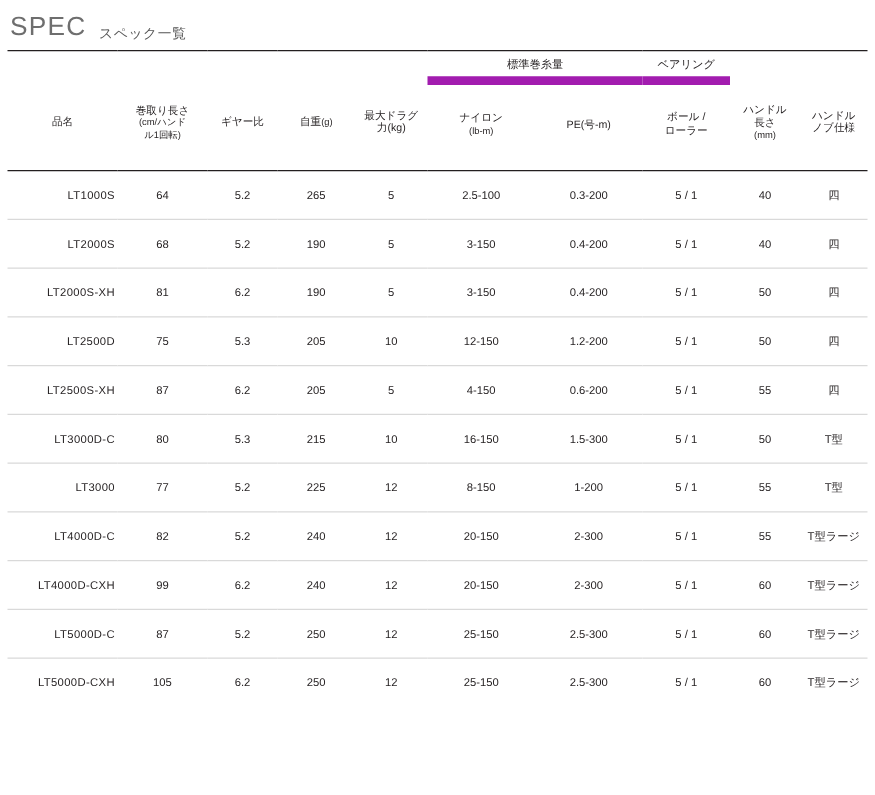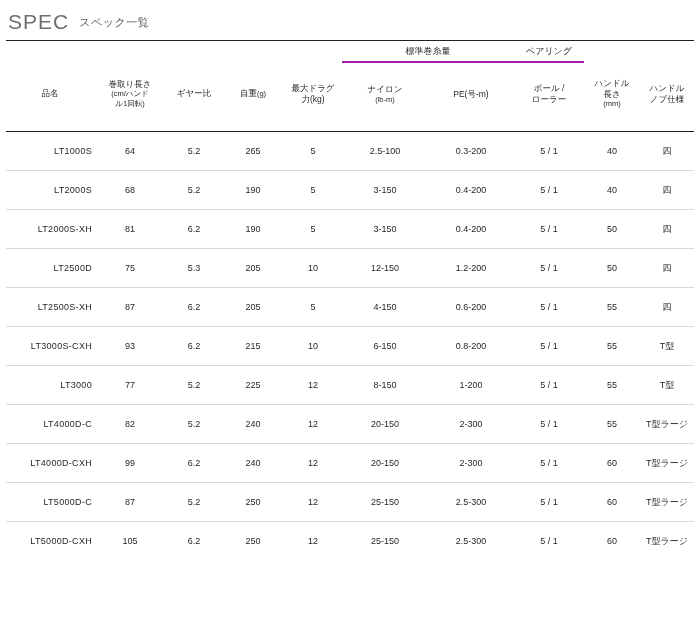--- a/index.html
+++ b/index.html
@@ -16,21 +16,21 @@
   }
   .page {
     position: relative;
     width: 700px;
     height: 636px;
     box-sizing: border-box;
   }
   .spec-head {
     padding: 10px 0 6px 8px;
     display: flex;
-    align-items: center;
+    align-items: flex-end;
     gap: 10px;
   }
   .spec-title {
     font-size: 21px;
     letter-spacing: 1px;
     color: #6e6e6e;
     font-family: "Liberation Sans", sans-serif;
     font-weight: normal;
   }
   .spec-sub {
@@ -63,21 +63,21 @@
     height: 54px;
     vertical-align: middle;
   }
   .hdr-top-line {
     border-top: 1px solid #231f20;
   }
   .hdr-bottom-line {
     border-bottom: 1px solid #231f20;
   }
   .grp-line {
-    border-bottom: 2px solid #a21caf;
+    border-bottom: 7px solid #a21caf;
   }
   tbody td {
     padding: 9px 2px;
     font-size: 9px;
     border-bottom: 1px solid #d9d9d9;
     height: 20px;
     line-height: 1.35;
   }
   tbody td.model {
     text-align: right;
@@ -226,29 +226,29 @@
           <td>6.2</td>
           <td>205</td>
           <td>5</td>
           <td>4-150</td>
           <td>0.6-200</td>
           <td>5 / 1</td>
           <td>55</td>
           <td>四</td>
         </tr>
         <tr>
-          <td class="model">LT3000S-CXH</td>
-          <td>93</td>
-          <td>6.2</td>
+          <td class="model">LT3000D-C</td>
+          <td>80</td>
+          <td>5.3</td>
           <td>215</td>
           <td>10</td>
-          <td>6-150</td>
-          <td>0.8-200</td>
-          <td>5 / 1</td>
-          <td>55</td>
+          <td>16-150</td>
+          <td>1.5-300</td>
+          <td>5 / 1</td>
+          <td>50</td>
           <td>T型</td>
         </tr>
         <tr>
           <td class="model">LT3000</td>
           <td>77</td>
           <td>5.2</td>
           <td>225</td>
           <td>12</td>
           <td>8-150</td>
           <td>1-200</td>

